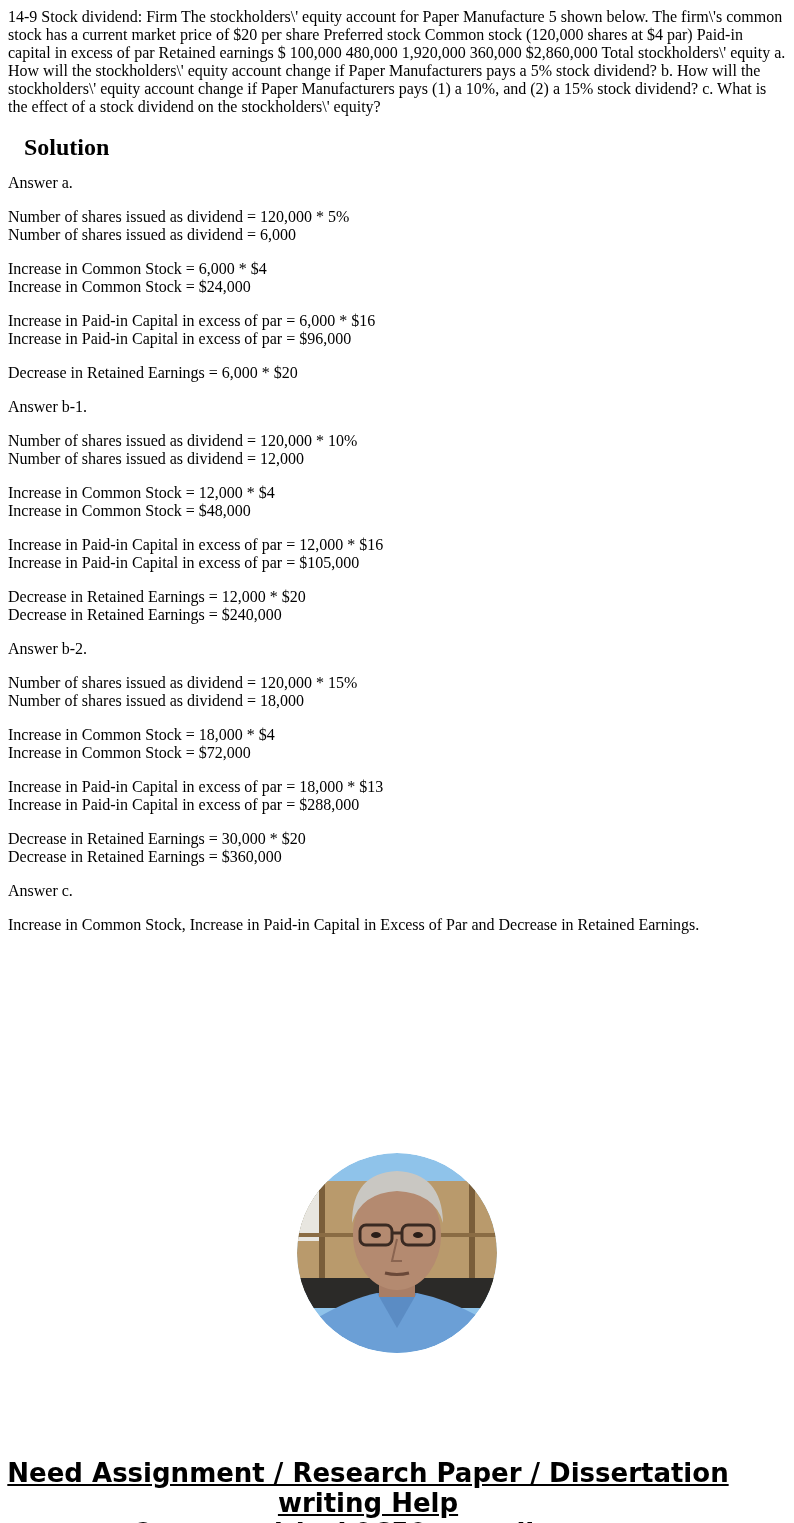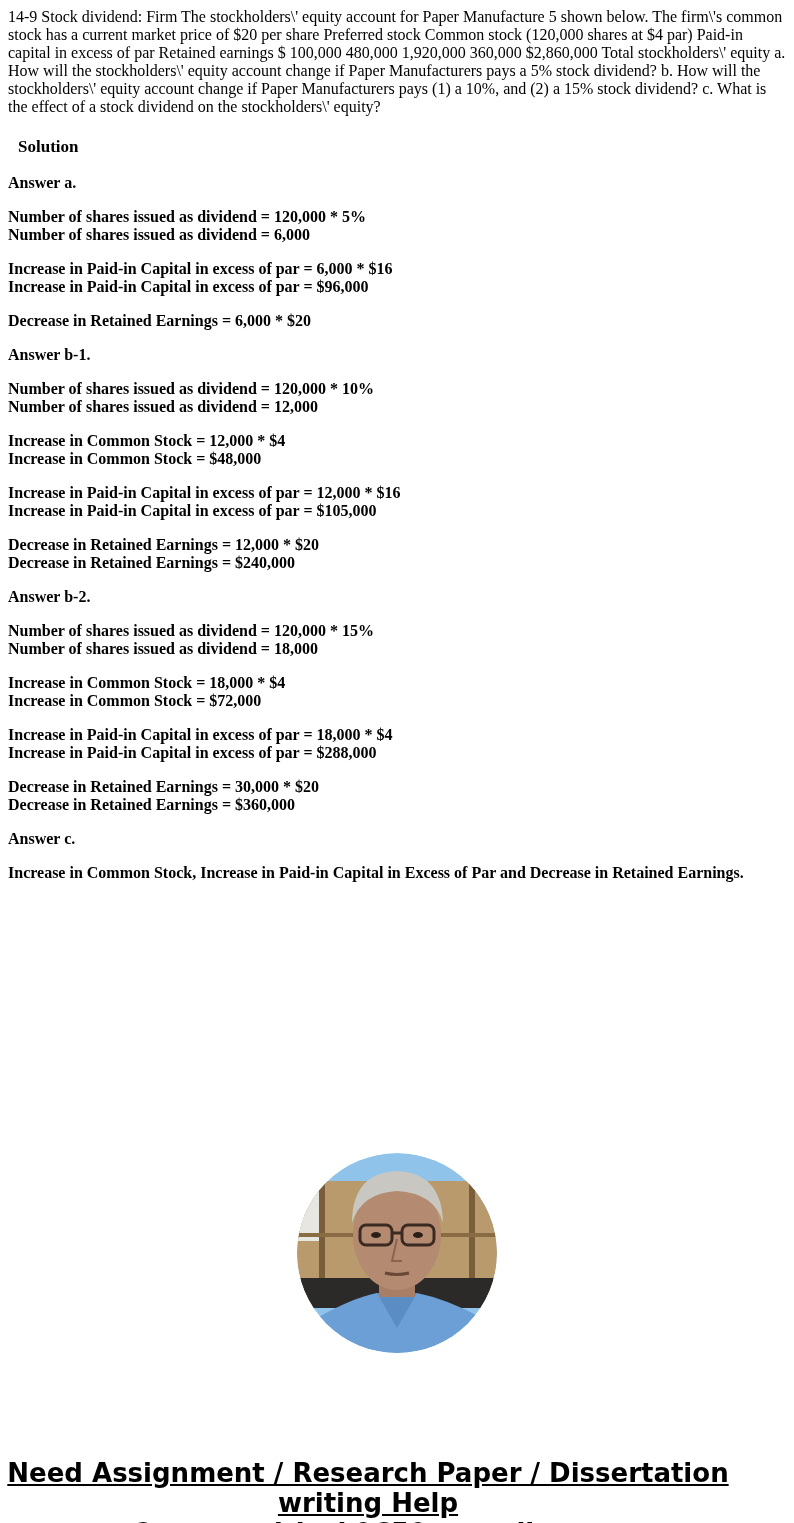--- a/index.html
+++ b/index.html
@@ -9,26 +9,26 @@
       position: relative;
       font-family: "Liberation Serif", "DejaVu Serif", serif;
       font-size: 16px;
       line-height: 18px;
       color: #000000;
       overflow: hidden;
     }
     .content { position: absolute; left: 8px; top: 8px; width: 778px; }
     .question { margin: 0; }
     h3.solution-heading {
-      font-size: 17px;
+      font-size: 24px;
       font-weight: bold;
-      margin: 20px 0 16px 10px;
+      margin: 20px 0 16px 16px;
       line-height: 22px;
     }
-    p { margin: 0 0 16px 0; font-weight: bold; }
+    p { margin: 0 0 16px 0; }
     .line { display: block; }
     .avatar {
       position: absolute;
       left: 297px;
       top: 1153px;
       width: 200px;
       height: 200px;
       border-radius: 50%;
       overflow: hidden;
     }
@@ -54,20 +54,24 @@
   <div class="question">14-9 Stock dividend: Firm The stockholders\' equity account for Paper Manufacture 5 shown below. The firm\'s common stock has a current market price of $20 per share Preferred stock Common stock (120,000 shares at $4 par) Paid-in capital in excess of par Retained earnings $ 100,000 480,000 1,920,000 360,000 $2,860,000 Total stockholders\' equity a. How will the stockholders\' equity account change if Paper Manufacturers pays a 5% stock dividend? b. How will the stockholders\' equity account change if Paper Manufacturers pays (1) a 10%, and (2) a 15% stock dividend? c. What is the effect of a stock dividend on the stockholders\' equity?</div>
 
   <h3 class="solution-heading">Solution</h3>
 
   <p>Answer a.</p>
   <p>
     <span class="line">Number of shares issued as dividend = 120,000 * 5%</span>
     <span class="line">Number of shares issued as dividend = 6,000</span>
   </p>
   <p>
+    <span class="line">Increase in Common Stock = 6,000 * $4</span>
+    <span class="line">Increase in Common Stock = $24,000</span>
+  </p>
+  <p>
     <span class="line">Increase in Paid-in Capital in excess of par = 6,000 * $16</span>
     <span class="line">Increase in Paid-in Capital in excess of par = $96,000</span>
   </p>
   <p>
     <span class="line">Decrease in Retained Earnings = 6,000 * $20</span>
   </p>
 
   <p>Answer b-1.</p>
   <p>
     <span class="line">Number of shares issued as dividend = 120,000 * 10%</span>
@@ -89,21 +93,21 @@
   <p>Answer b-2.</p>
   <p>
     <span class="line">Number of shares issued as dividend = 120,000 * 15%</span>
     <span class="line">Number of shares issued as dividend = 18,000</span>
   </p>
   <p>
     <span class="line">Increase in Common Stock = 18,000 * $4</span>
     <span class="line">Increase in Common Stock = $72,000</span>
   </p>
   <p>
-    <span class="line">Increase in Paid-in Capital in excess of par = 18,000 * $4</span>
+    <span class="line">Increase in Paid-in Capital in excess of par = 18,000 * $13</span>
     <span class="line">Increase in Paid-in Capital in excess of par = $288,000</span>
   </p>
   <p>
     <span class="line">Decrease in Retained Earnings = 30,000 * $20</span>
     <span class="line">Decrease in Retained Earnings = $360,000</span>
   </p>
 
   <p>Answer c.</p>
   <p>Increase in Common Stock, Increase in Paid-in Capital in Excess of Par and Decrease in Retained Earnings.</p>
 </div>

